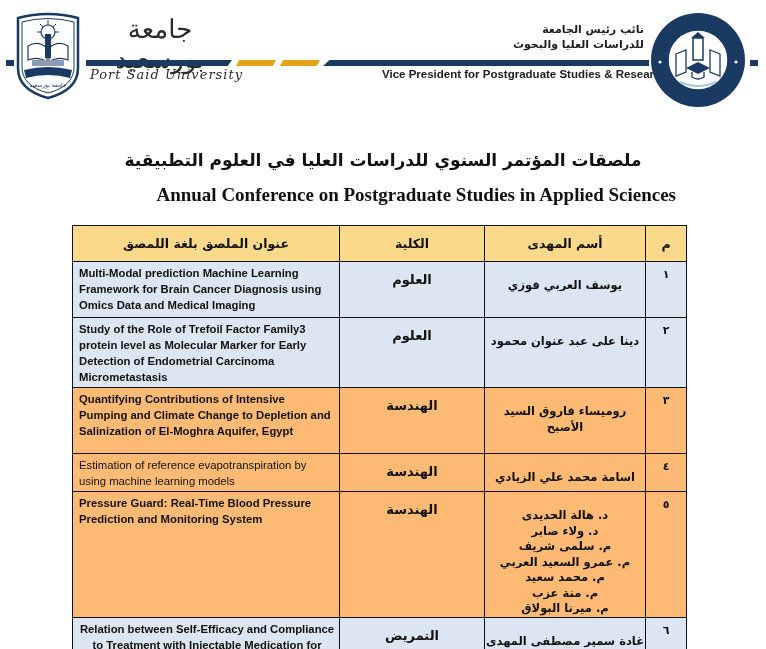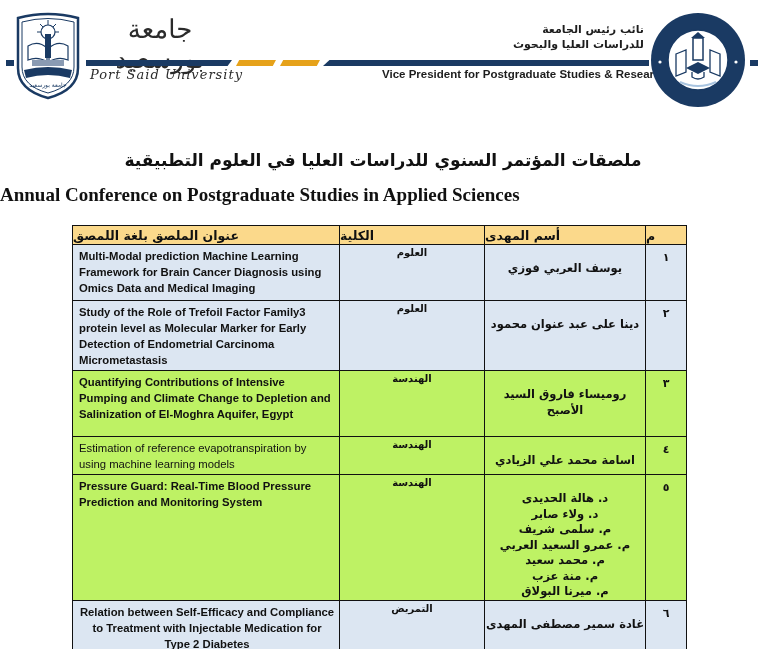--- a/index.html
+++ b/index.html
@@ -22,36 +22,36 @@
   .bar-navy-r2 { left: 750px; top: 60px; width: 8px; background: #1a3a63; }
   .vp-ar { position: absolute; right: 122px; top: 22px; width: 140px; direction: rtl; text-align: right;
            font-size: 11px; line-height: 15px; color: #1d1d1d; font-weight: bold; }
   .vp-en { position: absolute; left: 382px; top: 68px; font-family: "Liberation Sans", sans-serif;
            font-weight: bold; font-size: 11.5px; color: #1d1d1d; }
   .logo-right { position: absolute; left: 648px; top: 10px; width: 100px; height: 100px; }
 
   
   .title-ar { position: absolute; left: 0; top: 150px; width: 766px; text-align: center; direction: rtl;
               font-family: "DejaVu Sans", sans-serif; font-weight: bold; font-size: 17px; color: #111; }
-  .title-en { position: absolute; left: 0; top: 184px; width: 676px; text-align: left;
+  .title-en { position: absolute; left: 0; top: 184px; width: 676px; text-align: right;
               font-family: "Liberation Serif", serif; font-weight: bold; font-size: 19px; color: #111; }
 
   
   .table { position: absolute; left: 72px; top: 225px; width: 614px; border-collapse: collapse; direction: rtl; table-layout: fixed; }
   .table th, .table td { border: 1.3px solid #111; vertical-align: top; }
-  .table th { background: #fbd98b; height: 19px; font-size: 12.5px; font-weight: bold; text-align: left; vertical-align: middle; }
+  .table th { background: #fbd98b; height: 36px; font-size: 12.5px; font-weight: bold; text-align: center; vertical-align: middle; }
   .col-num { width: 41px; }
   .col-name { width: 161px; }
   .col-fac { width: 145px; }
   .col-title { width: 267px; }
   .row-blue td { background: #dce6f2; }
-  .row-white td { background: #bef264; }
+  .row-white td { background: #fdba74; }
   td.num { text-align: center; font-size: 11px; font-weight: bold; padding-top: 6px; }
   td.name { text-align: center; font-size: 11.5px; font-weight: bold; padding-top: 16px; line-height: 15.5px; }
-  td.fac { text-align: center; font-size: 10px; font-weight: bold; padding-top: 2px; }
+  td.fac { text-align: center; font-size: 13px; font-weight: bold; padding-top: 10px; }
   td.title { direction: ltr; text-align: left; font-family: "Liberation Sans", sans-serif; font-size: 11.3px;
              font-weight: bold; line-height: 16px; padding: 3px 4px 2px 6px; color: #111; }
   td.title.center { text-align: center; }
   td.title.normal { font-weight: normal; }
   .name-line { display: block; }
 </style>
 </head>
 <body>
 
 <div class="header">

